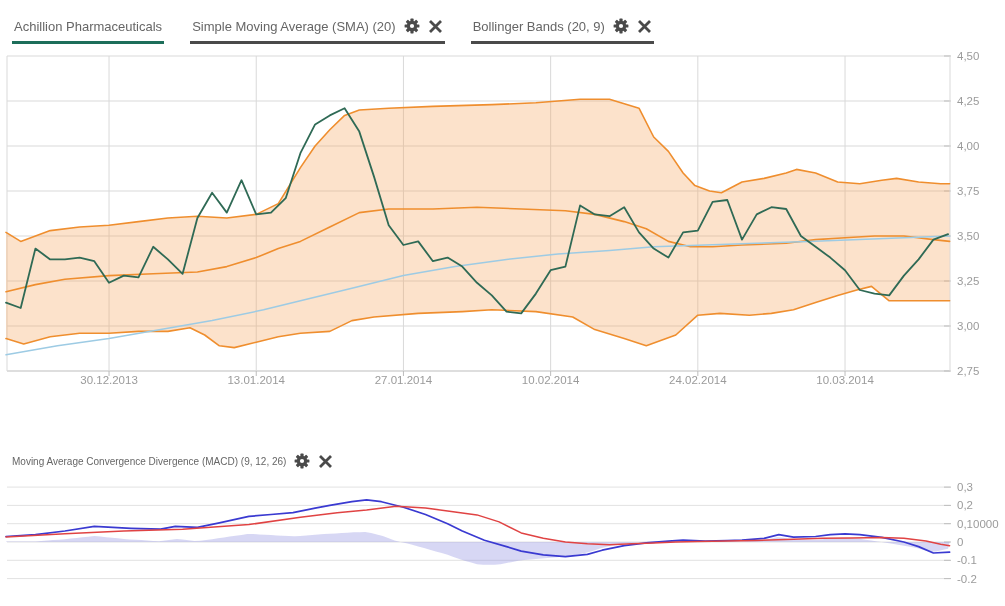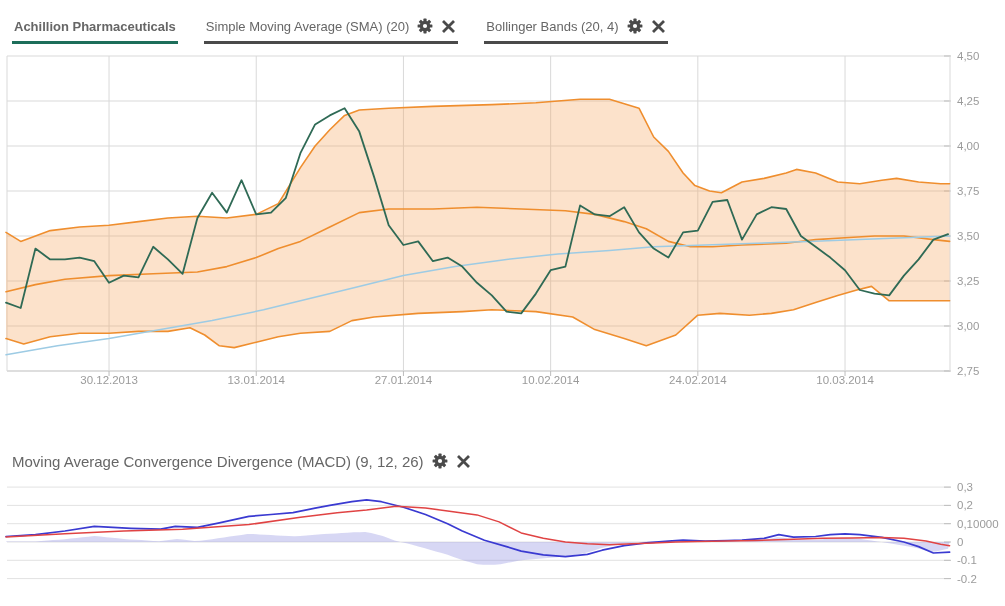--- a/index.html
+++ b/index.html
@@ -7,25 +7,25 @@
     position:relative;width:1005px;height:606px;background:#ffffff;
     font-family:"Liberation Sans", sans-serif;overflow:hidden;
   }
   .chart-layer{position:absolute;left:0;top:0;width:1005px;height:606px;}
   .tabs{
     position:absolute;top:17px;left:12px;display:flex;gap:26px;
     font-size:13px;color:#666;z-index:2;
   }
   .tab{display:flex;align-items:center;gap:7px;padding:0 2px 6px 2px;
     border-bottom:3px solid #4a4a4a;cursor:pointer;white-space:nowrap;}
-  .tab.active{border-bottom-color:#1d6e5a;font-weight:bold;}
+  .tab.active{border-bottom-color:#1d6e5a;}
   .icon-btn{display:inline-flex;align-items:center;cursor:pointer;line-height:0;}
   .macd-title-row{
     position:absolute;top:452px;left:12px;display:flex;align-items:center;gap:7px;
-    font-size:15px;color:#666;z-index:2;white-space:nowrap;
+    font-size:10px;color:#666;z-index:2;white-space:nowrap;
   }
 </style>
 </head>
 <body>
 
 <div class="screen">
 
   <svg class="chart-layer" id="chart-svg" width="1005" height="606" viewBox="0 0 1005 606">
       <line x1="7" y1="56" x2="950" y2="56" stroke="#d9d9d9" stroke-width="1"></line>
       <line x1="944" y1="56" x2="951" y2="56" stroke="#bdbdbd" stroke-width="1"></line>
@@ -118,21 +118,21 @@
           <circle cx="9" cy="9" r="2.1" fill="#ffffff"></circle>
         </svg>
       </span>
       <span class="icon-btn">
         <svg width="15" height="15" viewBox="0 0 15 15">
           <path d="M2 2 L13 13 M13 2 L2 13" stroke="#4a4a4a" stroke-width="2.8"></path>
         </svg>
       </span>
     </div>
     <div class="tab">
-      <span>Bollinger Bands (20, 4)</span>
+      <span>Bollinger Bands (20, 9)</span>
       <span class="icon-btn">
         <svg width="18" height="18" viewBox="0 0 18 18">
           <g fill="#4a4a4a">
             <rect x="1.6" y="7.4" width="14.8" height="3.2" rx="0.6"></rect>
             <rect x="1.6" y="7.4" width="14.8" height="3.2" rx="0.6" transform="rotate(45 9 9)"></rect>
             <rect x="1.6" y="7.4" width="14.8" height="3.2" rx="0.6" transform="rotate(90 9 9)"></rect>
             <rect x="1.6" y="7.4" width="14.8" height="3.2" rx="0.6" transform="rotate(135 9 9)"></rect>
             <circle cx="9" cy="9" r="5.2"></circle>
           </g>
           <circle cx="9" cy="9" r="2.1" fill="#ffffff"></circle>

